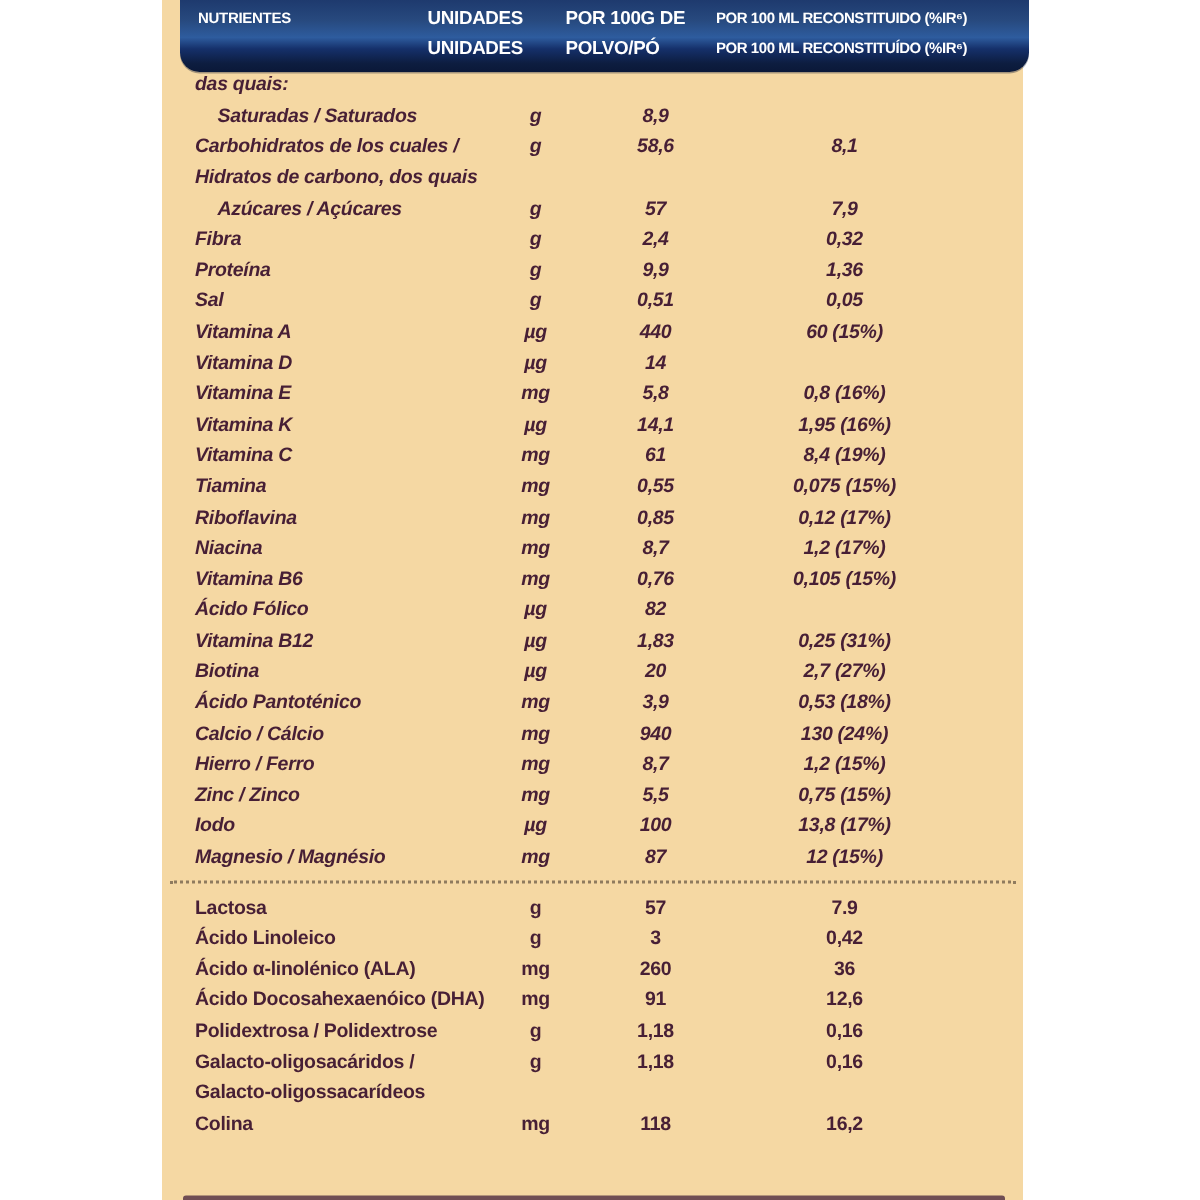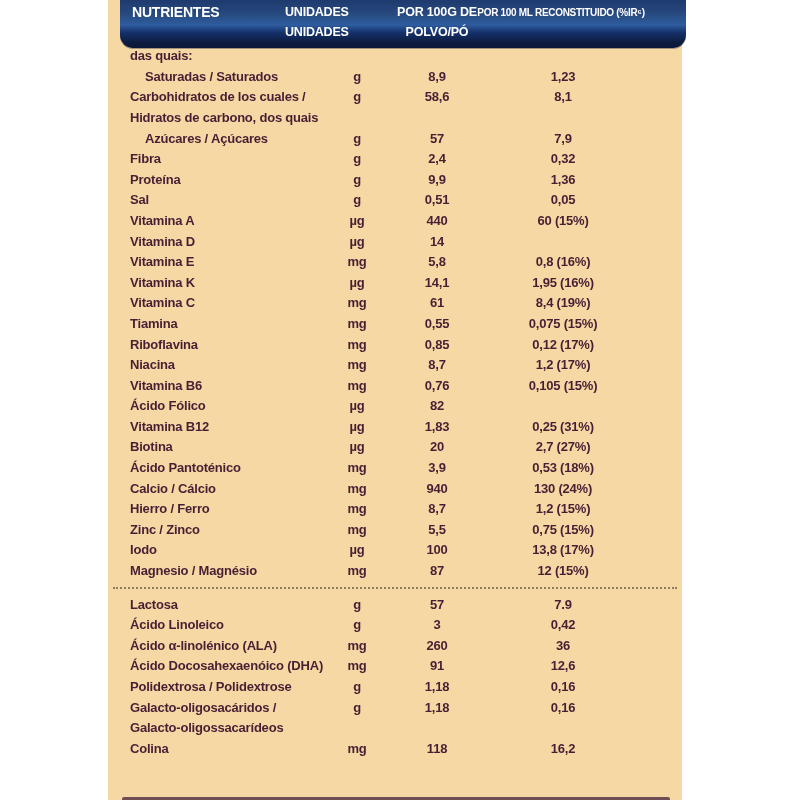--- a/index.html
+++ b/index.html
@@ -14,27 +14,27 @@
   }
   
   .header{
     position:absolute;left:12px;top:0;width:566px;height:48px;
     background:linear-gradient(180deg,#1e3a6e 0%,#27497e 28%,#2e5c9e 52%,#15306a 68%,#0d1d40 88%,#0a1838 100%);
     border-radius:0 0 13px 13px;
     color:#ffffff;font-weight:bold;font-size:12.5px;letter-spacing:-0.2px;
     box-shadow:0 1px 0 rgba(10,20,50,.35);
   }
   .h-cell{position:absolute;top:3px;line-height:19.5px;white-space:nowrap;}
-  .h-left{left:12px;text-align:left;font-size:14px;}
+  .h-left{left:12px;text-align:left;font-size:10px;}
   .h-units{left:165px;width:140px;text-align:left;}
-  .h-100g{left:257px;width:120px;text-align:center;}
+  .h-100g{left:257px;width:120px;text-align:left;}
   .h-100ml{left:318px;width:246px;text-align:center;font-size:10px;letter-spacing:-0.3px;}
   
   .rows{margin:0;}
-  .rows-first{margin-top:5px;}
+  .rows-first{margin-top:5px;font-style:italic;}
   .row{
     display:grid;grid-template-columns:184px 86px 74px 178px;
     padding:0 22px;align-items:start;
     color:#471f35;font-weight:bold;font-size:13px;letter-spacing:-0.2px;
     line-height:20.6px;
   }
   .cell{white-space:nowrap;}
   .cell.label{text-align:left;overflow:visible;}
   .cell.label.indent{padding-left:15px;}
   .cell.num{text-align:center;}
@@ -61,20 +61,21 @@
     <div class="h-cell h-units">
       <div>UNIDADES</div>
       <div>UNIDADES</div>
     </div>
     <div class="h-cell h-100g">
       <div>POR 100G DE</div>
       <div>POLVO/PÓ</div>
     </div>
     <div class="h-cell h-100ml">
       <div>POR 100 ML RECONSTITUIDO (%IR⁶)</div>
+      <div>POR 100 ML RECONSTITUÍDO (%IR⁶)</div>
     </div>
   </div>
 
   <div class="rows rows-first" id="rows-sec-0">
       <div class="row">
         <div class="cell label">
           <div>Energía</div>
         </div>
         <div class="cell num">kJ/kcal</div>
         <div class="cell num">1961/470</div>
@@ -88,21 +89,20 @@
         <div class="cell num">g</div>
         <div class="cell num">21</div>
         <div class="cell num">2,9</div>
       </div>
       <div class="row">
         <div class="cell label indent">
           <div>Saturadas / Saturados</div>
         </div>
         <div class="cell num">g</div>
         <div class="cell num">8,9</div>
-        <div class="cell num">1,23</div>
       </div>
       <div class="row">
         <div class="cell label">
           <div>Carbohidratos de los cuales /</div>
           <div>Hidratos de carbono, dos quais</div>
         </div>
         <div class="cell num">g</div>
         <div class="cell num">58,6</div>
         <div class="cell num">8,1</div>
       </div>

